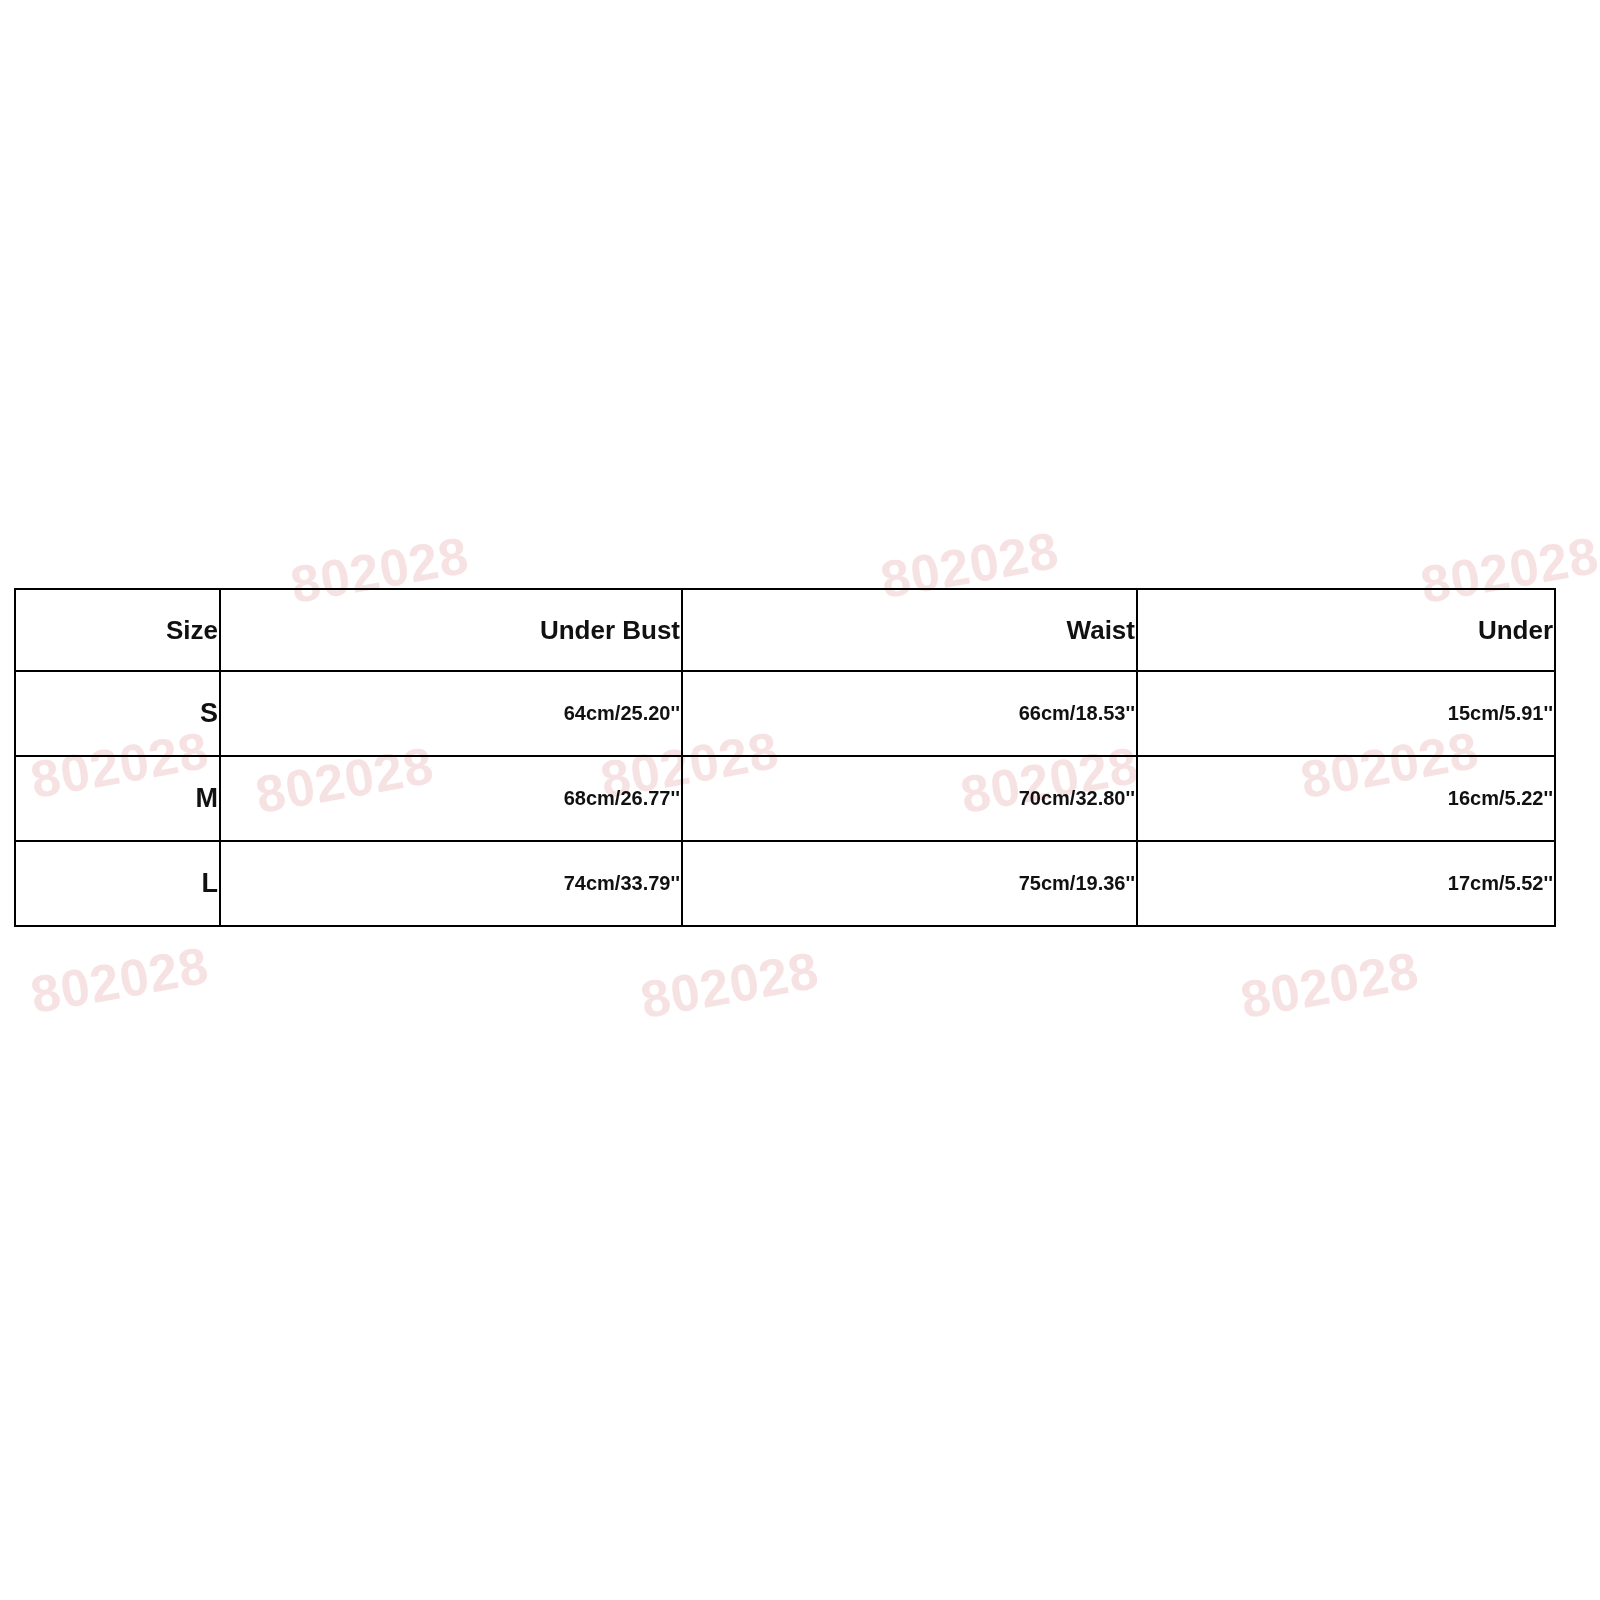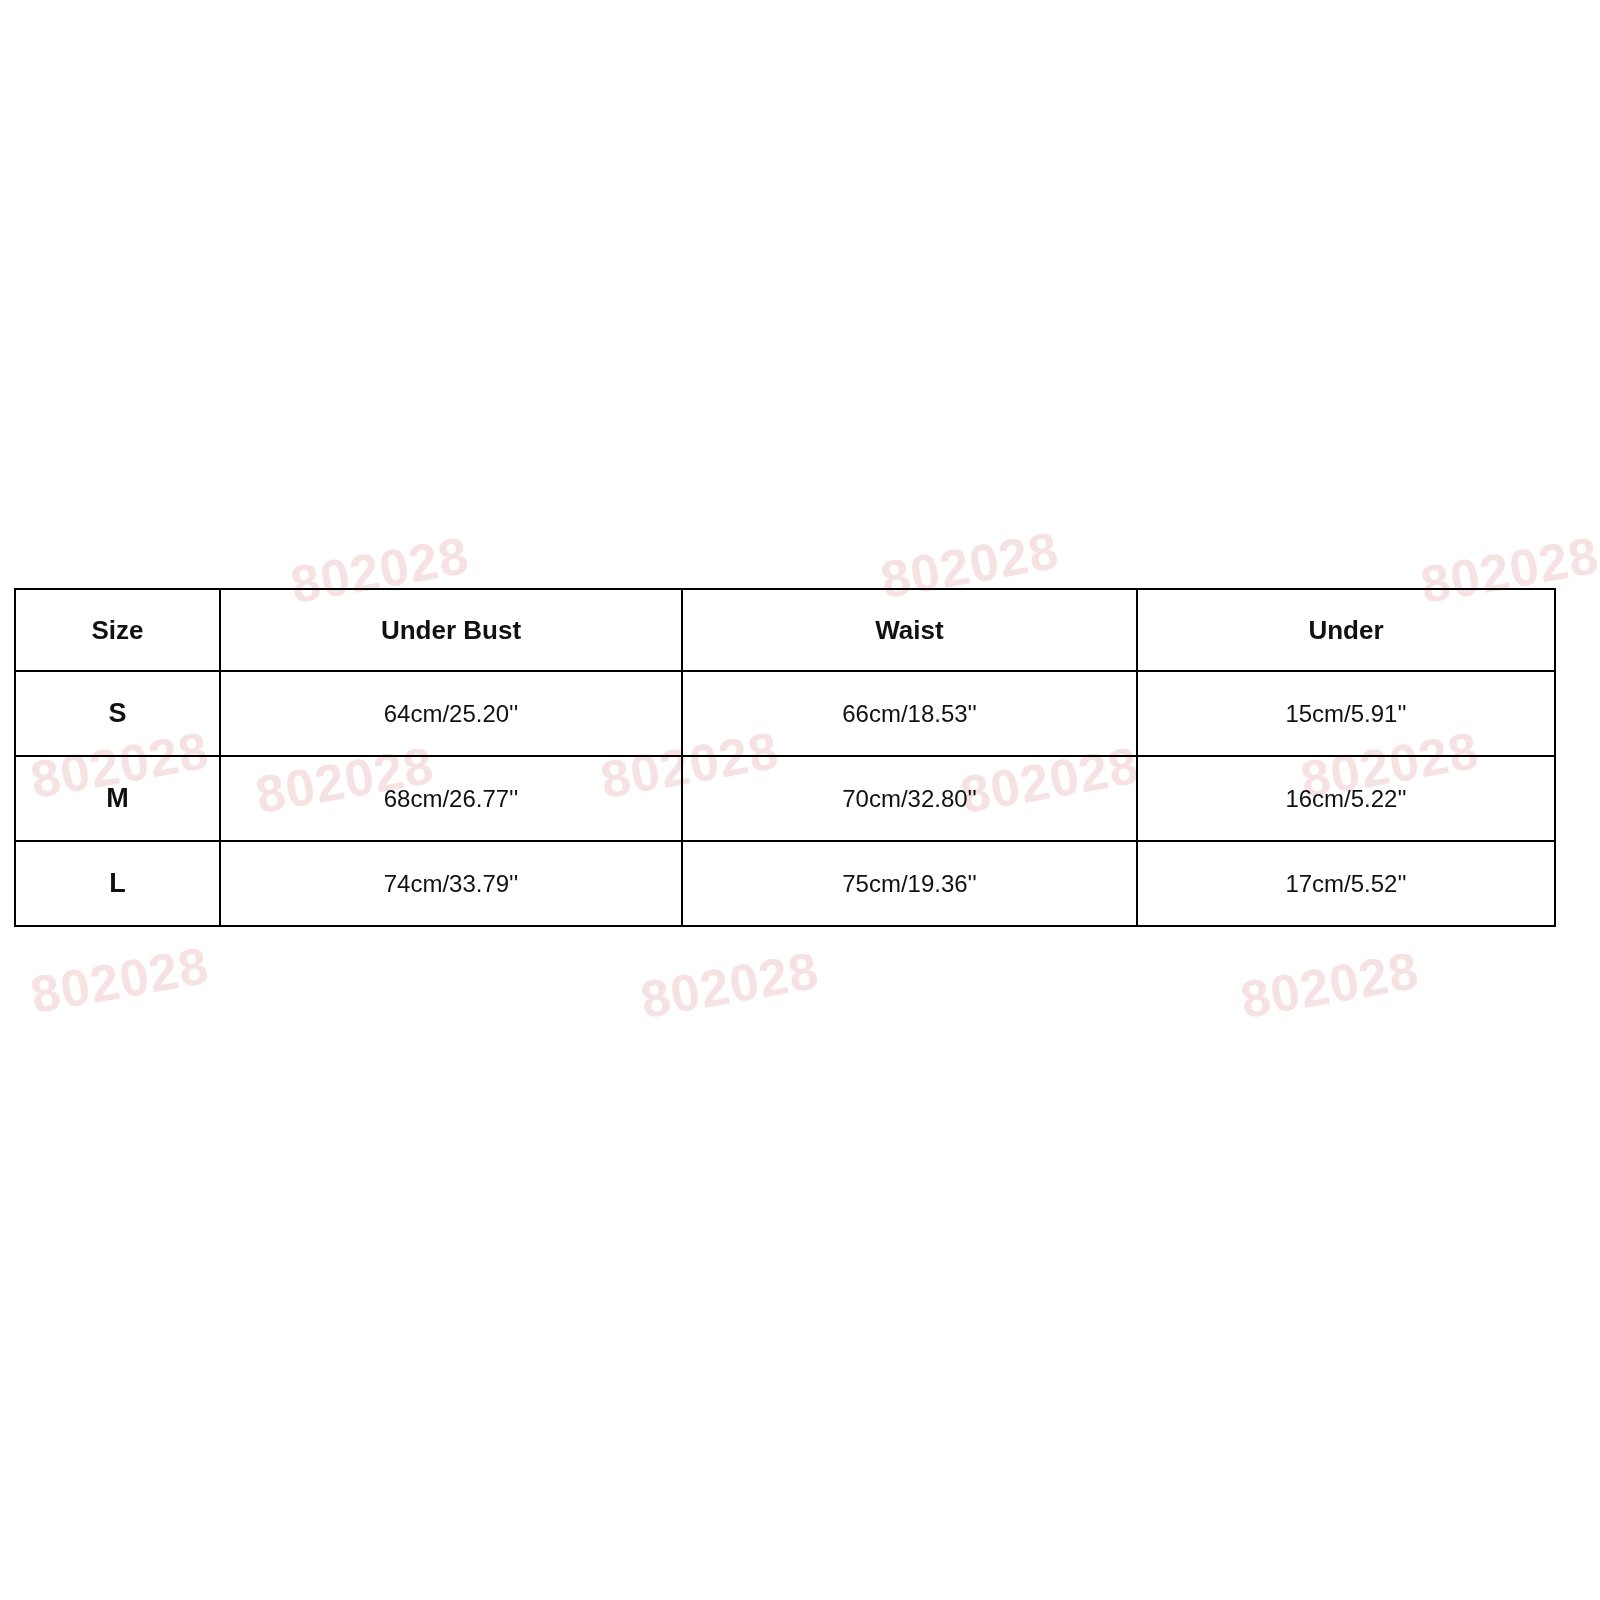--- a/index.html
+++ b/index.html
@@ -42,39 +42,39 @@
     left: 14px;
     top: 588px;
     width: 1540px;
     z-index: 2;
     border-collapse: collapse;
     table-layout: fixed;
     background: transparent;
   }
   #size-chart td {
     border: 2px solid #000000;
-    text-align: center;
+    text-align: right;
     vertical-align: middle;
     color: #111111;
     background: transparent;
   }
   #size-chart col.c-size   { width: 205px; }
   #size-chart col.c-bust   { width: 462px; }
   #size-chart col.c-waist  { width: 455px; }
   #size-chart col.c-length { width: 418px; }
 
   #size-chart thead td {
     height: 78px;
     font-size: 26px;
     font-weight: 700;
   }
   #size-chart tbody td {
     height: 81px;
-    font-size: 24px;
-    font-weight: 400;
+    font-size: 20px;
+    font-weight: 700;
   }
   #size-chart tbody td.size-cell {
     font-size: 27px;
     font-weight: 700;
   }
 </style>
 </head>
 <body>
 
 <div id="watermark-layer">

